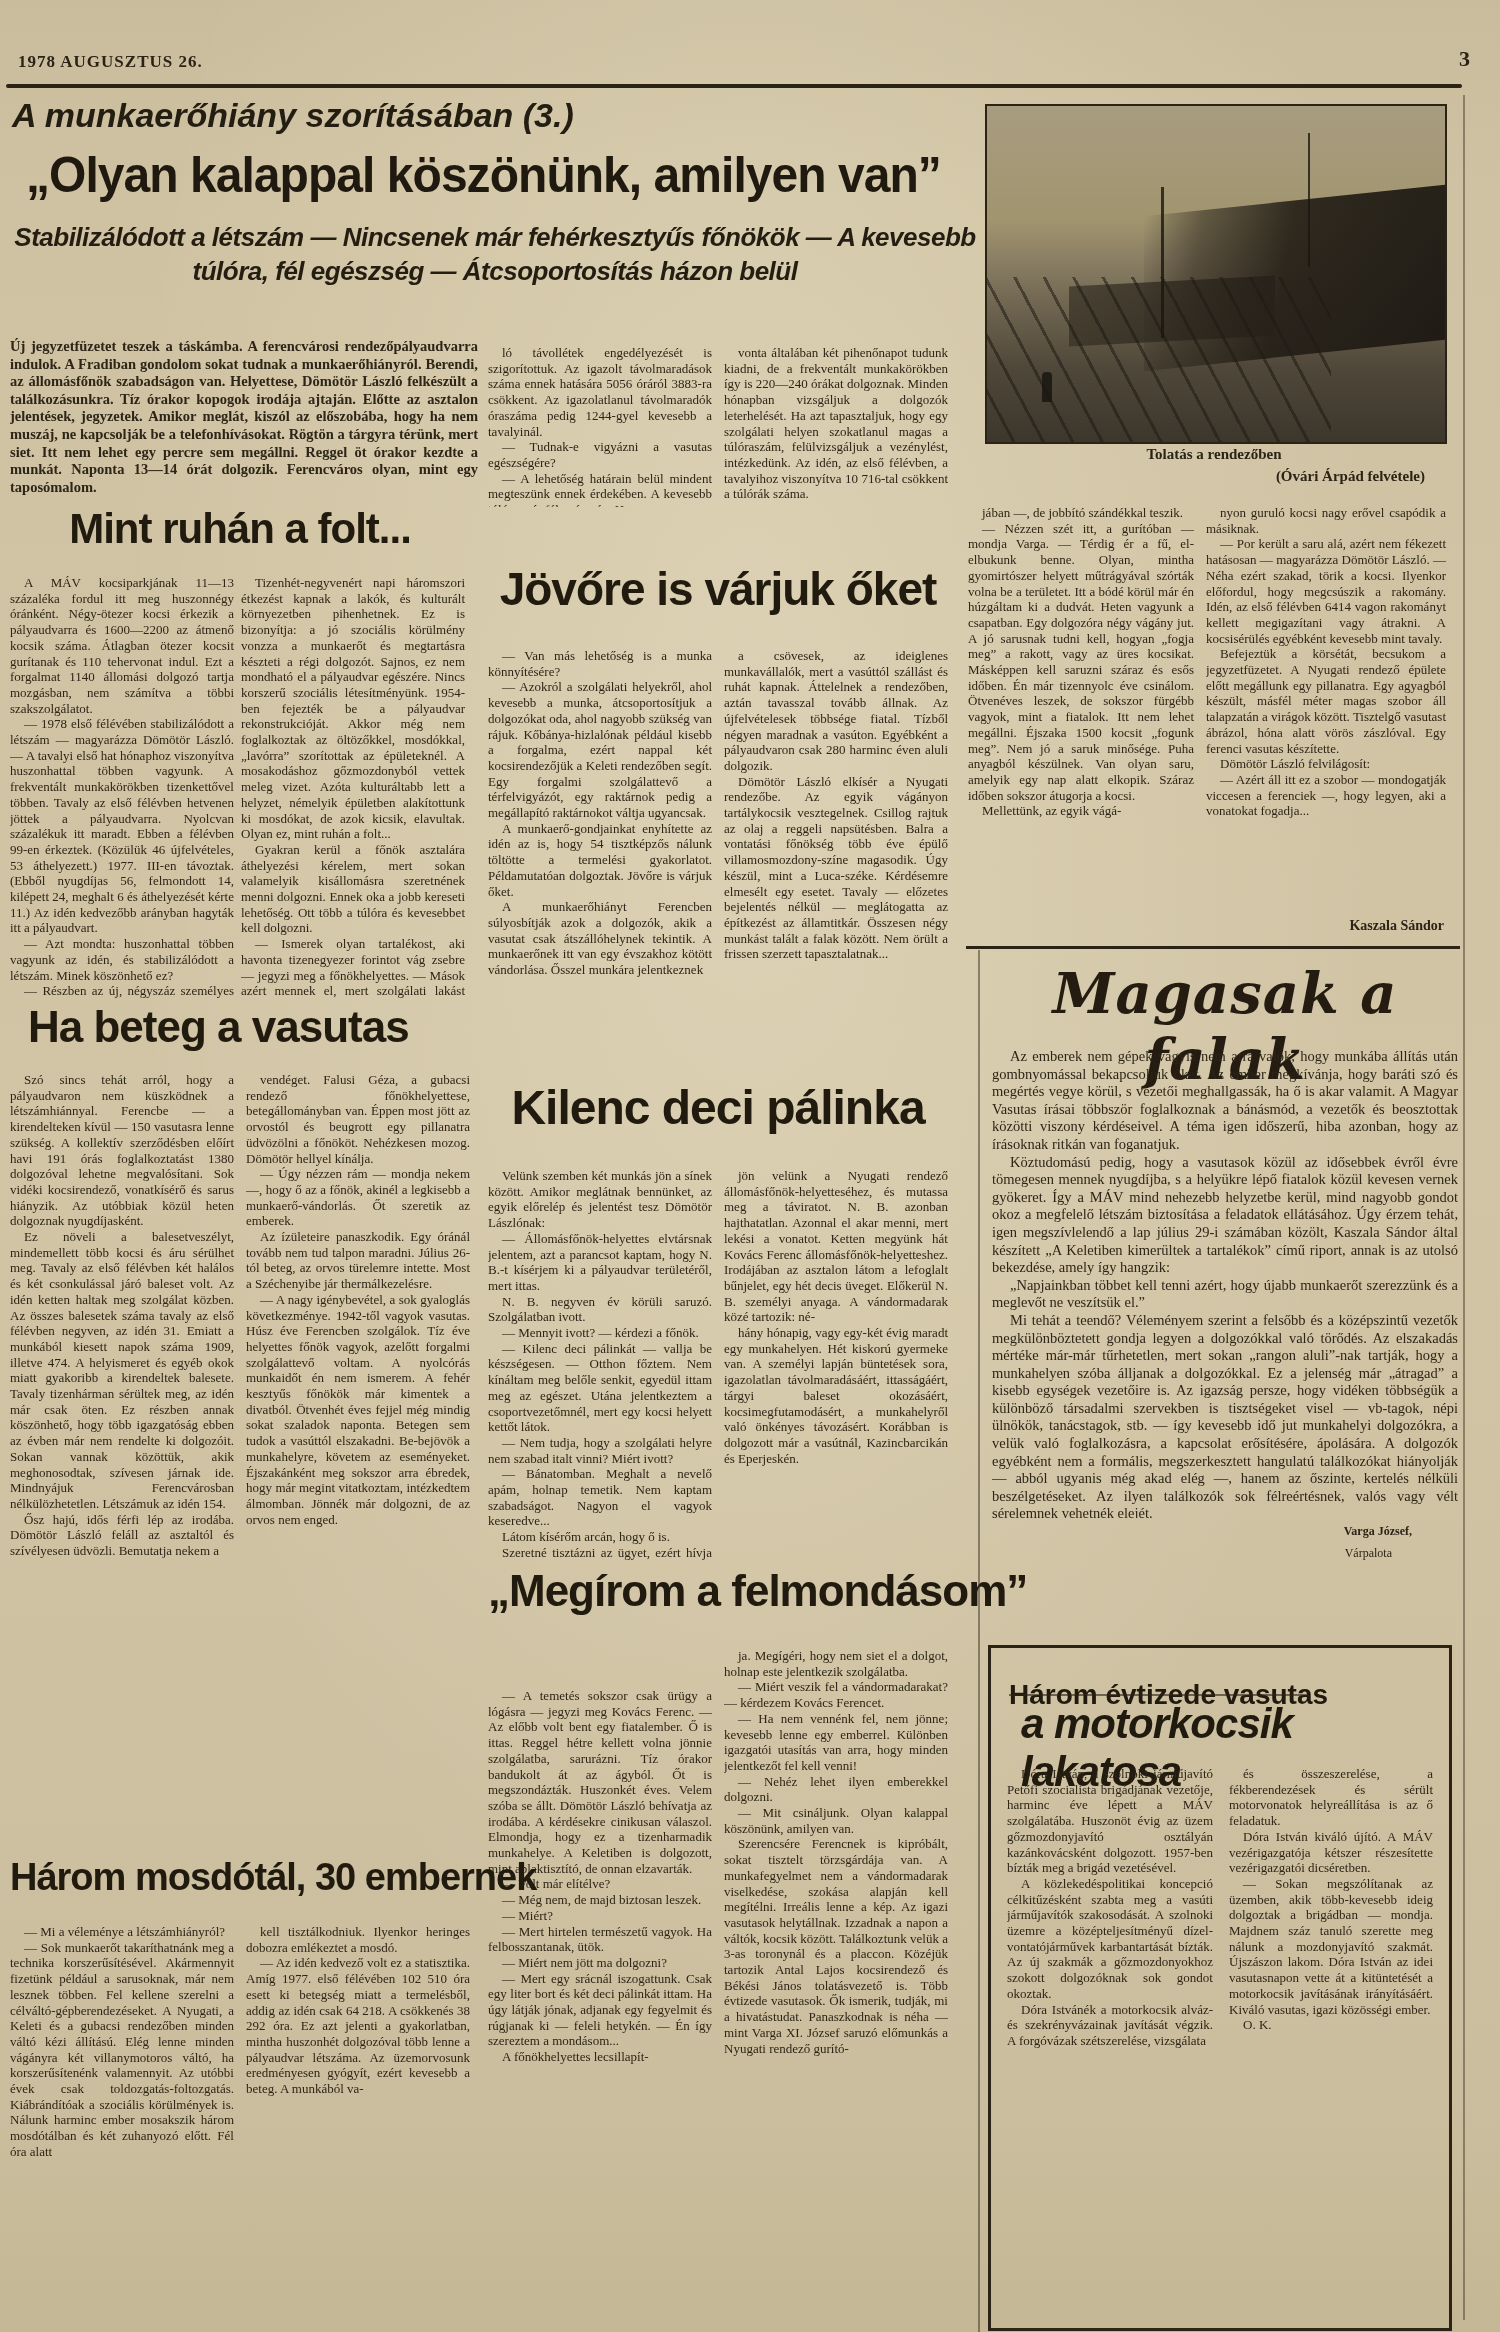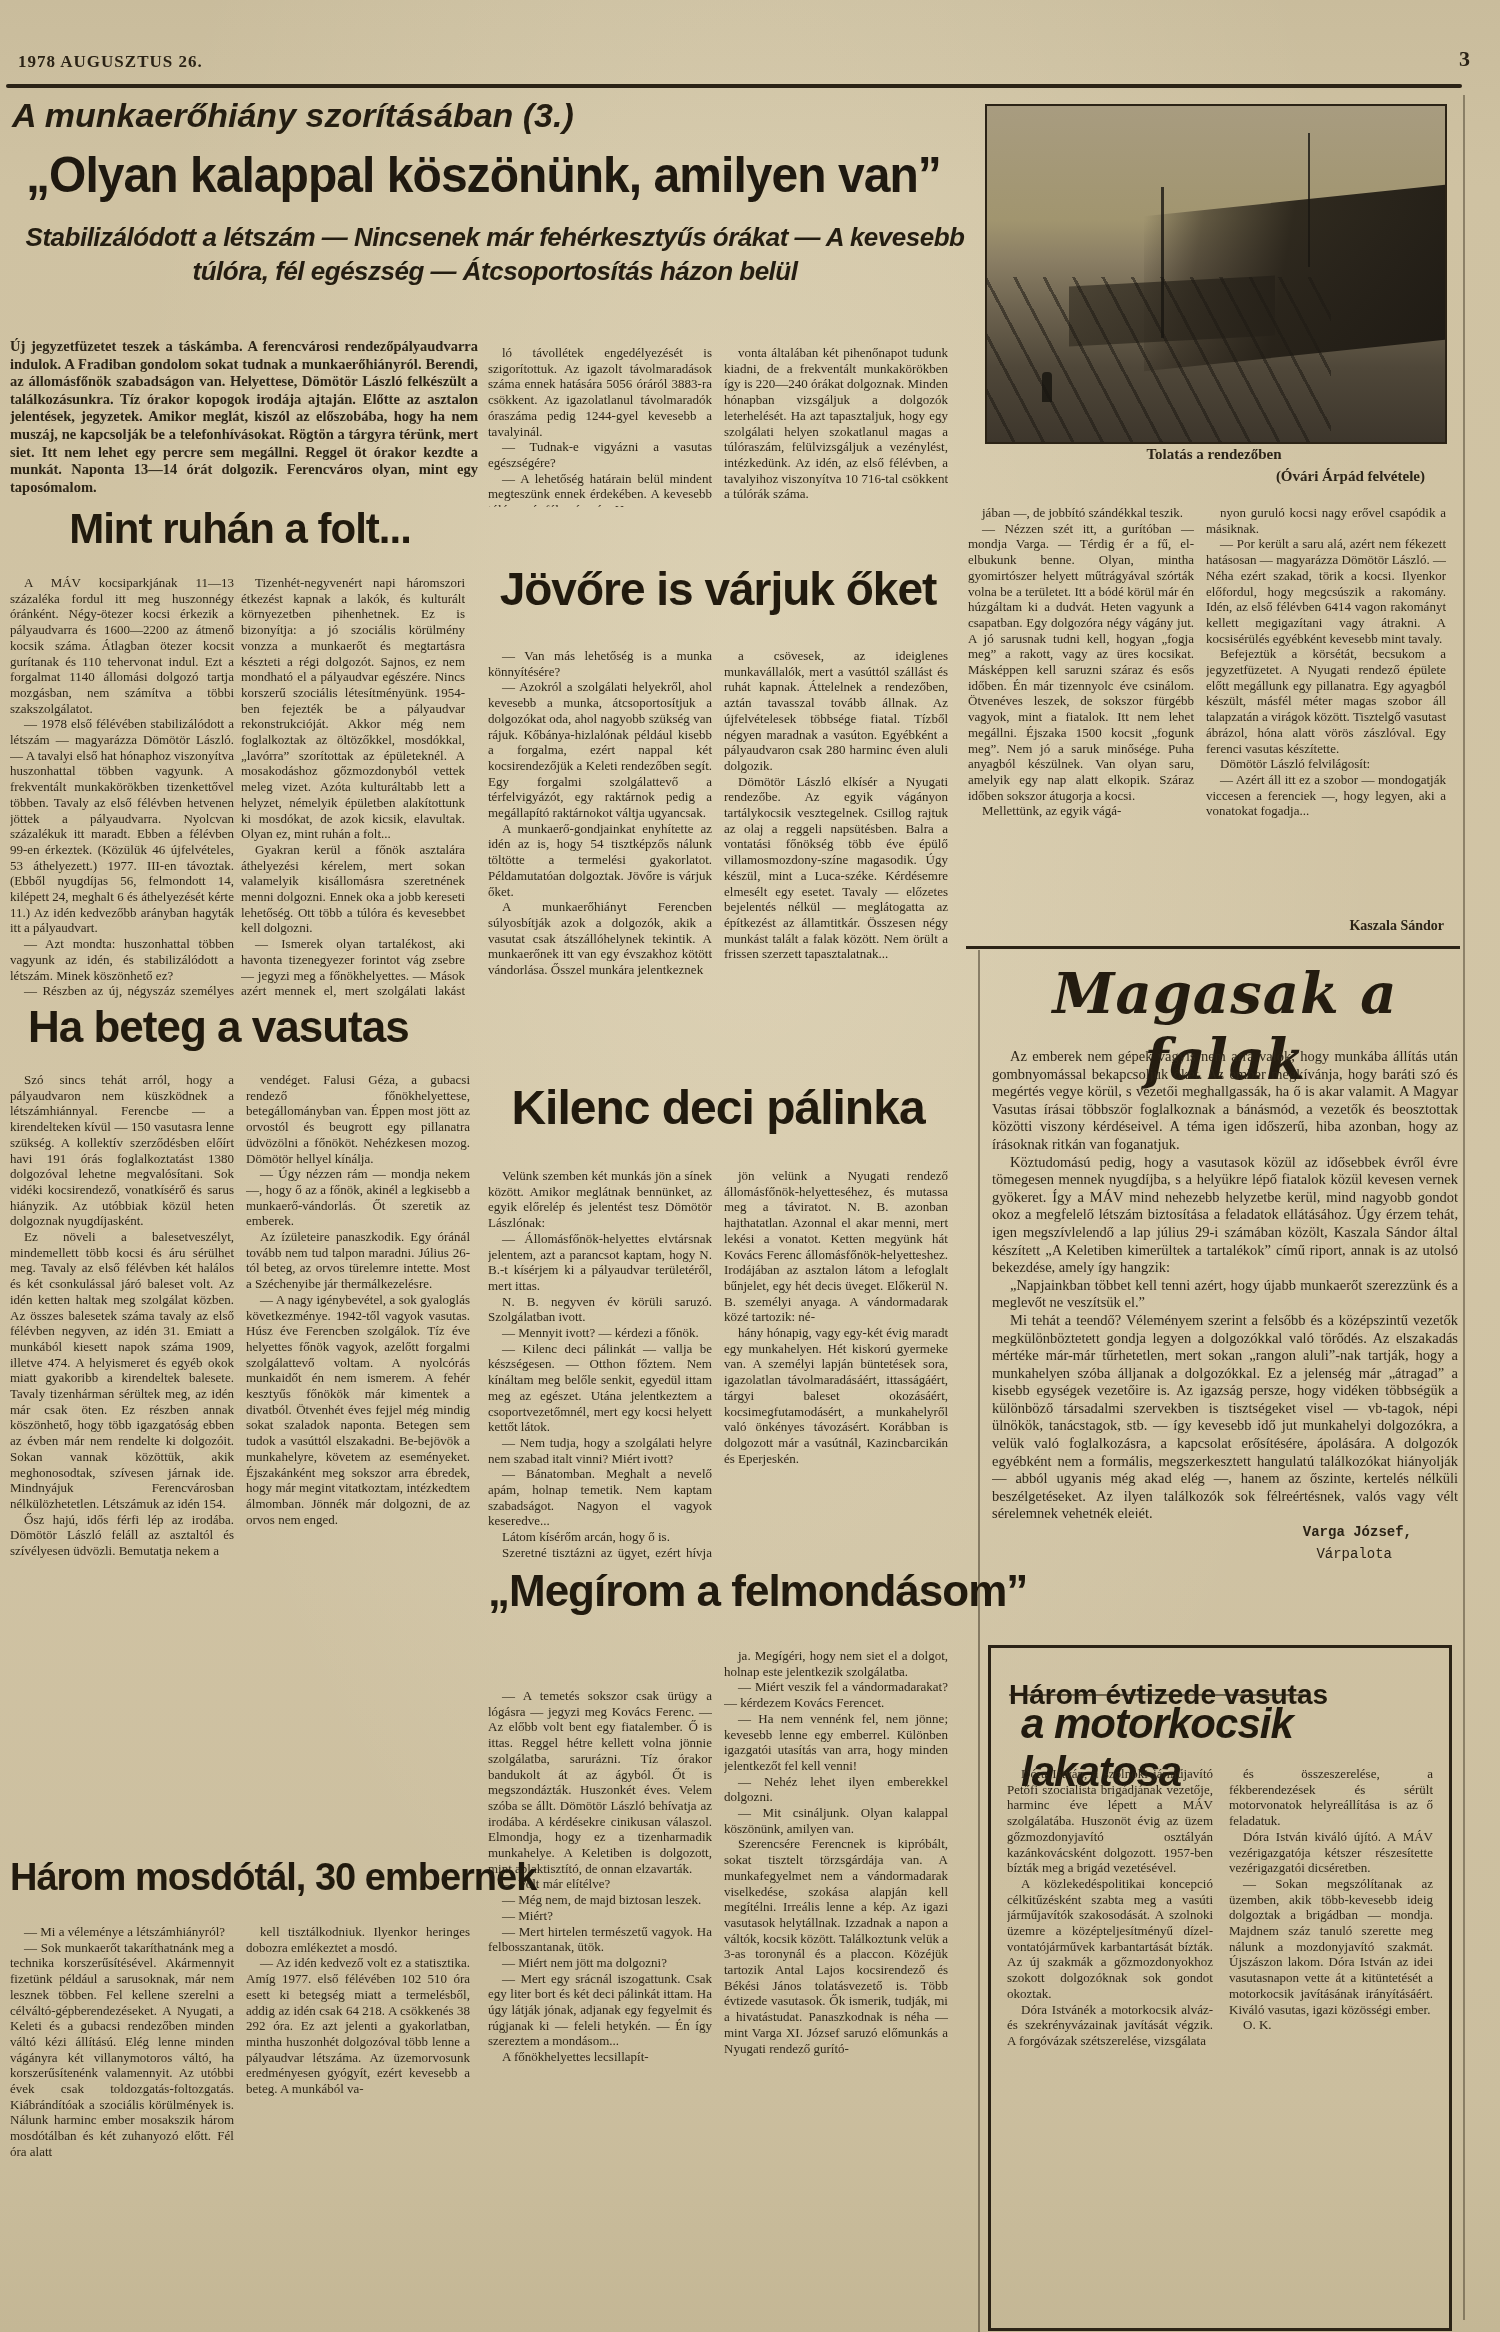--- a/index.html
+++ b/index.html
@@ -25,21 +25,21 @@
   
   .col{overflow:hidden;text-align:justify;font-size:13px;line-height:15.7px;color:#2d2517;}
   .col p{margin:0;text-indent:14px;}
   .lead{font-weight:bold;font-size:14.5px;line-height:17.6px;}
   .sec-head{font-family:"Liberation Sans",sans-serif;font-weight:bold;color:#211a0e;text-align:center;white-space:nowrap;letter-spacing:-1px;}
   .sig{font-weight:bold;text-align:right;font-size:14px;}
   
   .letter-title{font:italic bold 56px "DejaVu Serif",serif;color:#241c10;text-align:center;letter-spacing:1px;}
   .letter-body{overflow:hidden;text-align:justify;font-size:14.5px;line-height:17.6px;color:#2d2517;}
   .letter-body p{margin:0;text-indent:18px;}
-  .letter-sig{font-weight:bold;font-size:14px;text-align:right;font-family:Liberation Mono, monospace;}
+  .letter-sig{font-weight:bold;font-size:12px;text-align:right;}
   
   .box{border:3px solid #2b2316;}
   .box-kicker{font:bold 28px "Liberation Sans",sans-serif;color:#211a0e;}
   .box-title{font:italic bold 42px "Liberation Sans",sans-serif;color:#211a0e;letter-spacing:-1px;}
   
   .photo{
     border:2px solid #2b2316;
     background:linear-gradient(180deg,#a89c80 0%,#a1956f 34%,#8a7e64 46%,#6e6450 60%,#4f4739 78%,#3d362c 100%);
     overflow:hidden;
   }
@@ -59,21 +59,21 @@
 
 <div id="page">
 
   <div class="abs hd-date" style="left:18px;top:52px;">1978 AUGUSZTUS 26.</div>
   <div class="abs hd-page" style="right:30px;top:46px;">3</div>
   <div class="abs rule-h" style="left:6px;top:84px;width:1456px;height:4px;border-radius:2px;"></div>
   <div class="abs rule-v" style="left:1463px;top:95px;width:2px;height:2225px;opacity:.45;"></div>
 
   <div class="abs kicker" style="left:12px;top:96px;">A munkaerőhiány szorításában (3.)</div>
   <div class="abs headline" style="left:26px;top:146px;">„Olyan kalappal köszönünk, amilyen van”</div>
-  <div class="abs subhead" style="left:0;top:222px;width:990px;">Stabilizálódott a létszám — Nincsenek már fehérkesztyűs órákat — A kevesebb</div>
+  <div class="abs subhead" style="left:0;top:222px;width:990px;">Stabilizálódott a létszám — Nincsenek már fehérkesztyűs főnökök — A kevesebb</div>
   <div class="abs subhead" style="left:0;top:256px;width:990px;">túlóra, fél egészség — Átcsoportosítás házon belül</div>
 
   <div class="abs col lead" style="left:10px;top:338px;width:468px;height:172px;">Új jegyzetfüzetet teszek a táskámba. A ferencvárosi rendezőpályaudvarra indulok. A Fradiban gondolom sokat tudnak a munkaerőhiányról. Berendi, az állomásfőnök szabadságon van. Helyettese, Dömötör László felkészült a találkozásunkra. Tíz órakor kopogok irodája ajtaján. Előtte az asztalon jelentések, jegyzetek. Amikor meglát, kiszól az előszobába, hogy ha nem muszáj, ne kapcsolják be a telefonhívásokat. Rögtön a tárgyra térünk, mert siet. Itt nem lehet egy percre sem megállni. Reggel öt órakor kezdte a munkát. Naponta 13—14 órát dolgozik. Ferencváros olyan, mint egy taposómalom.</div>
 
   <div class="abs photo" style="left:985px;top:104px;width:458px;height:336px;">
     <div class="ph-wagons"></div>
     <div class="ph-wagon2"></div>
     <div class="ph-track"></div>
     <div class="ph-mast" style="left:38%;top:24%;height:45%;"></div>
     <div class="ph-mast" style="left:70%;top:8%;height:40%;width:2px;"></div>

